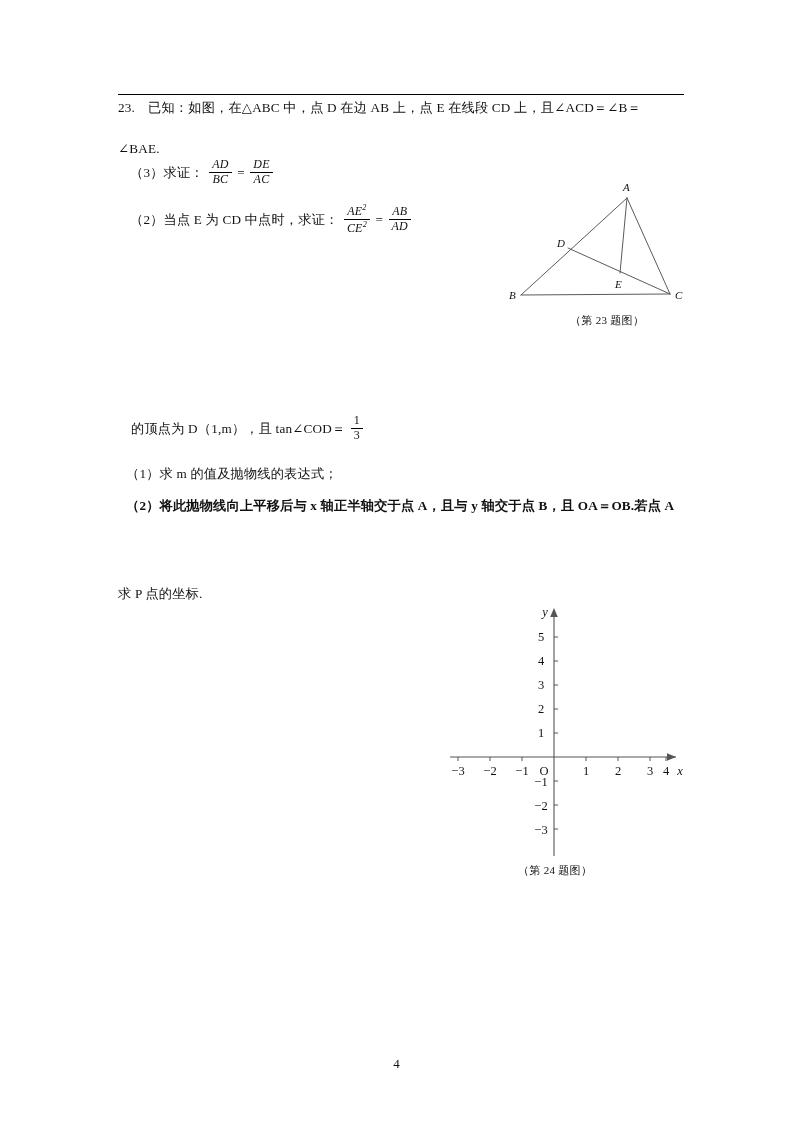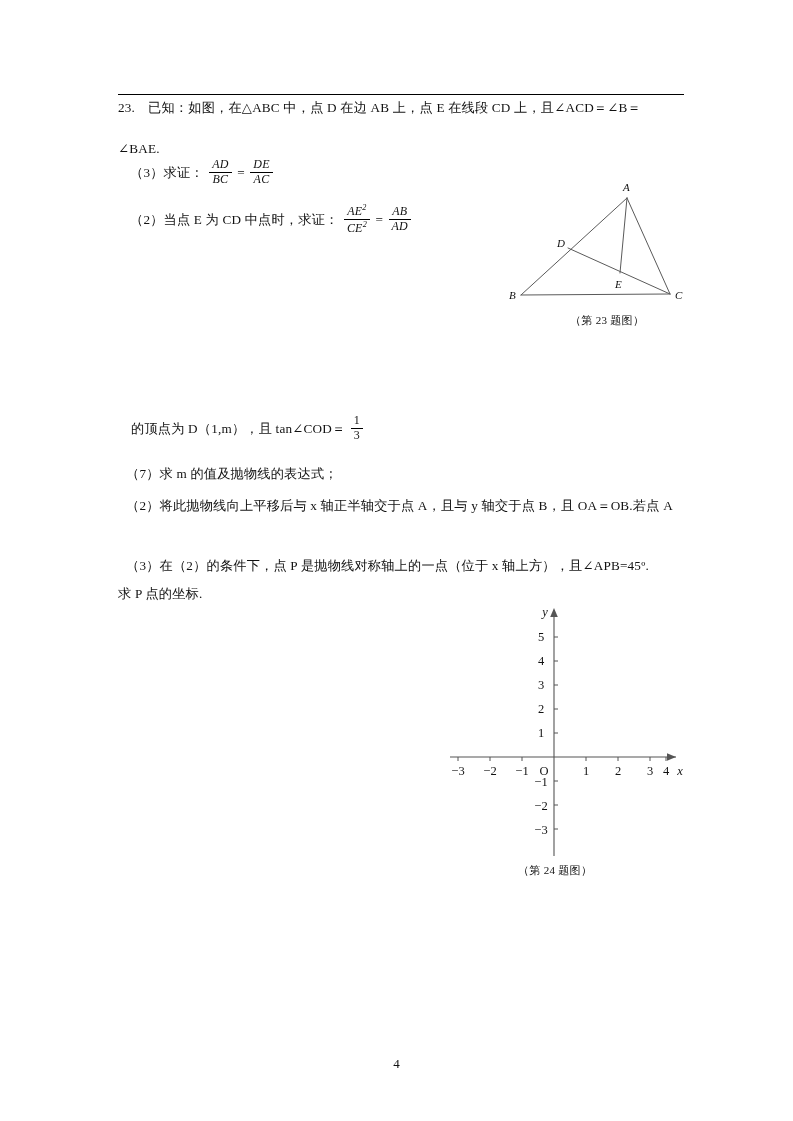--- a/index.html
+++ b/index.html
@@ -165,25 +165,24 @@
 
 
   <div class="tline" style="left:118px; top:416px;margin-left:13px;">
     <span>的顶点为 D（1,m），且 tan∠COD＝</span>
     <span class="frac">
       <span class="num">1</span>
       <span class="den">3</span>
     </span>
   </div>
 
-  <div class="tline" style="left:126px; top:466px;">（7）求 m 的值及抛物线的表达式；</div>
-
-  <div class="tline" style="left:126px; top:498px;">（2）将此抛物线向上平移后与 x 轴正半轴交于点 A，且与 y 轴交于点 B，且 OA＝OB.若点 A</div>
-
-  <div class="tline" style="left:126px; top:558px;">（3）在（2）的条件下，点 P 是抛物线对称轴上的一点（位于 x 轴上方），且∠APB=45º.</div>
+  <div class="tline" style="left:126px; top:466px;">（1）求 m 的值及抛物线的表达式；</div>
+
+  <div class="tline" style="left:126px; top:498px;font-weight:bold;">（2）将此抛物线向上平移后与 x 轴正半轴交于点 A，且与 y 轴交于点 B，且 OA＝OB.若点 A</div>
+
   <div class="tline" style="left:118px; top:586px;text-align:right;">求 P 点的坐标.</div>
 
   <div class="fig24">
     <svg width="250" height="265" viewBox="0 0 250 265" xmlns="http://www.w3.org/2000/svg">
 
       <g stroke="#555" stroke-width="1.1" fill="none">
         <line x1="10" y1="159" x2="236" y2="159"></line>
         <line x1="114" y1="258" x2="114" y2="12"></line>
       </g>
       <polygon points="236,159 227,155.2 227,162.8" fill="#555"></polygon>

